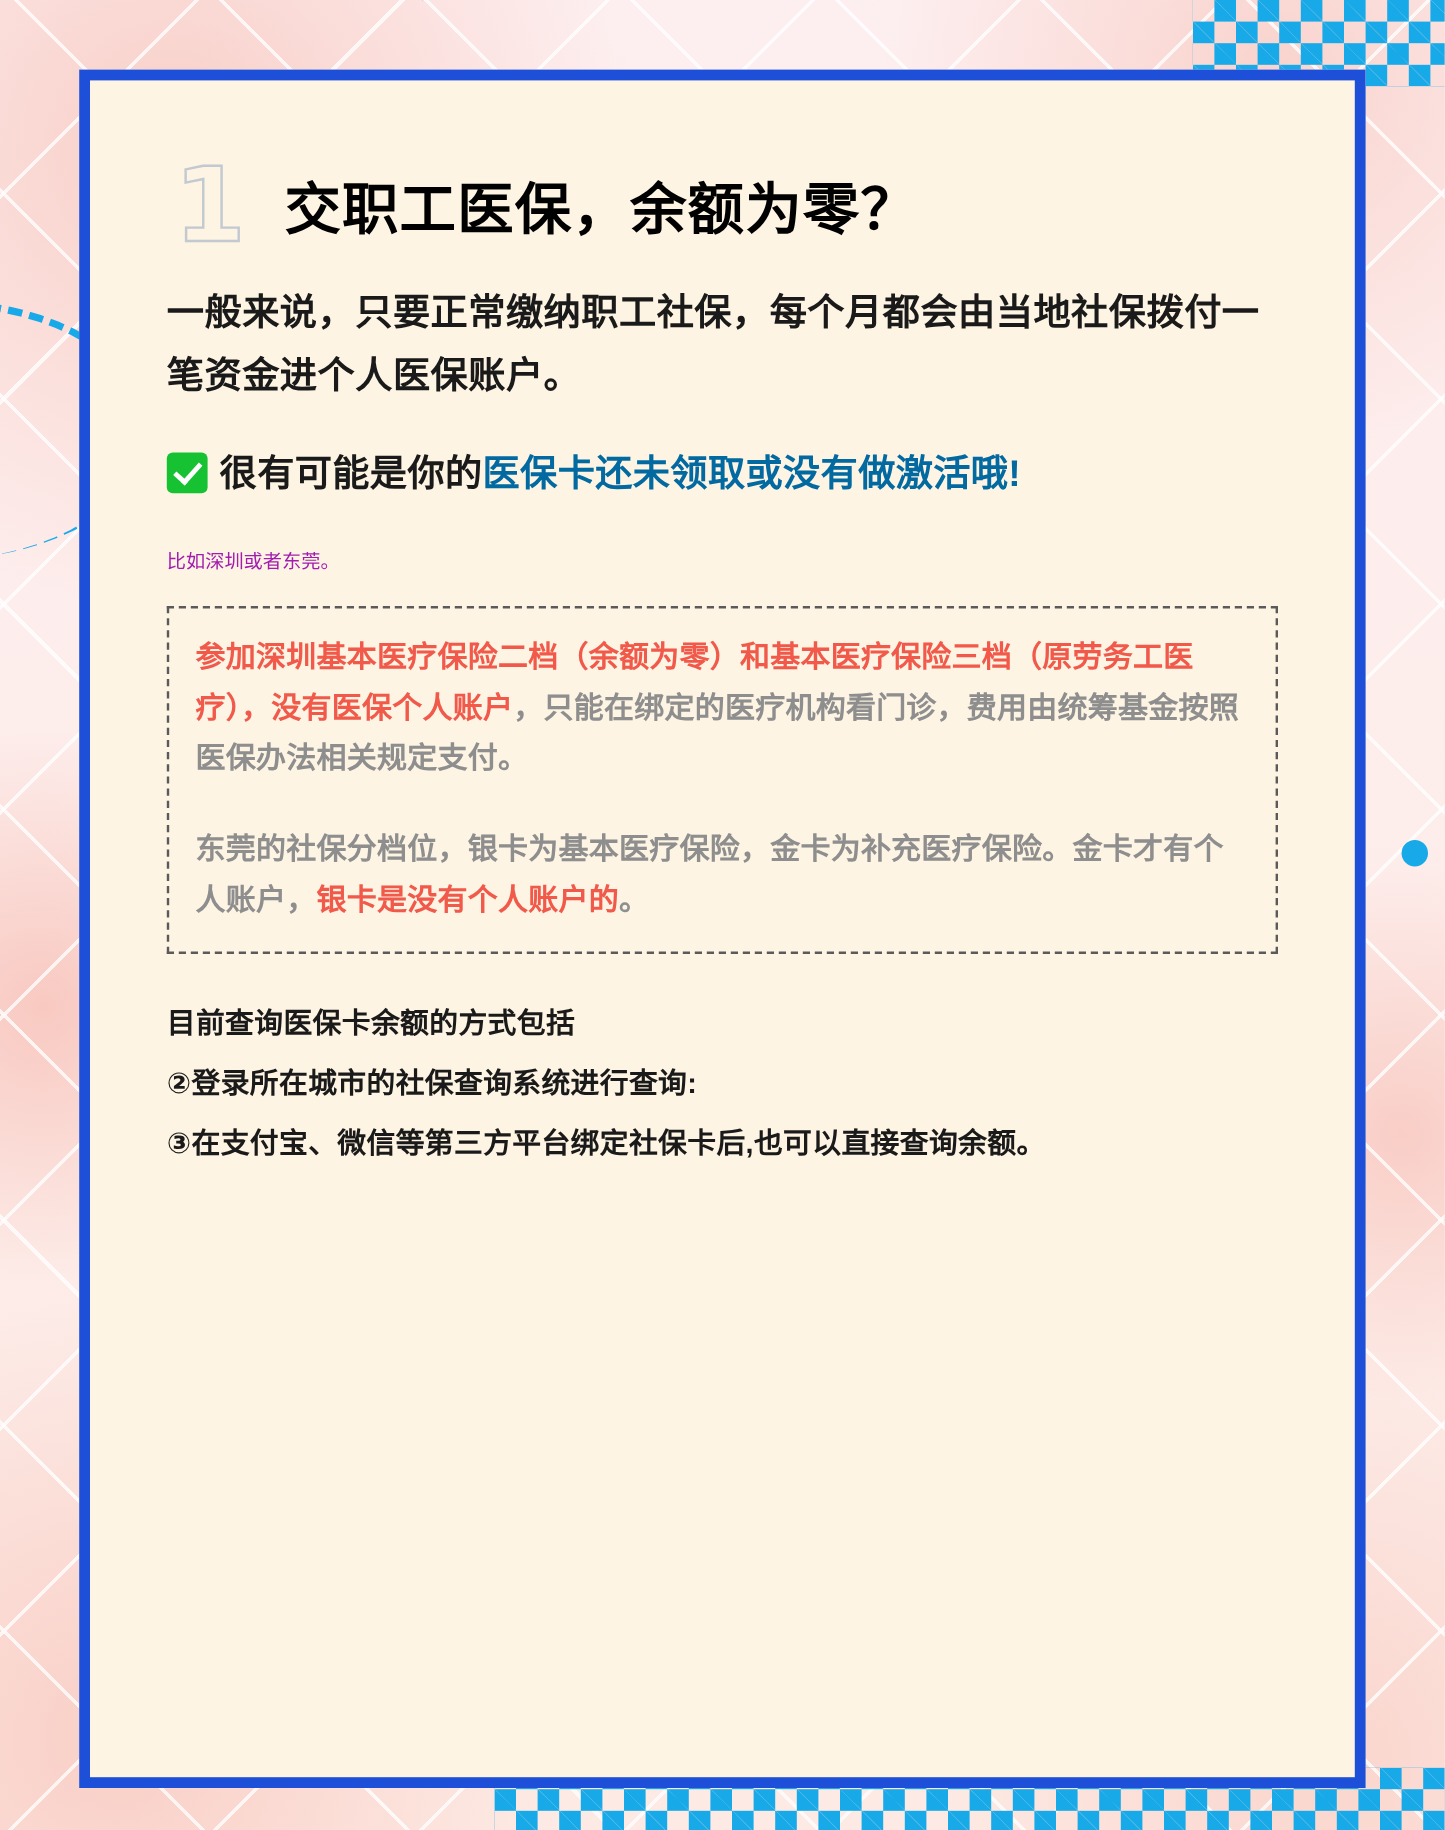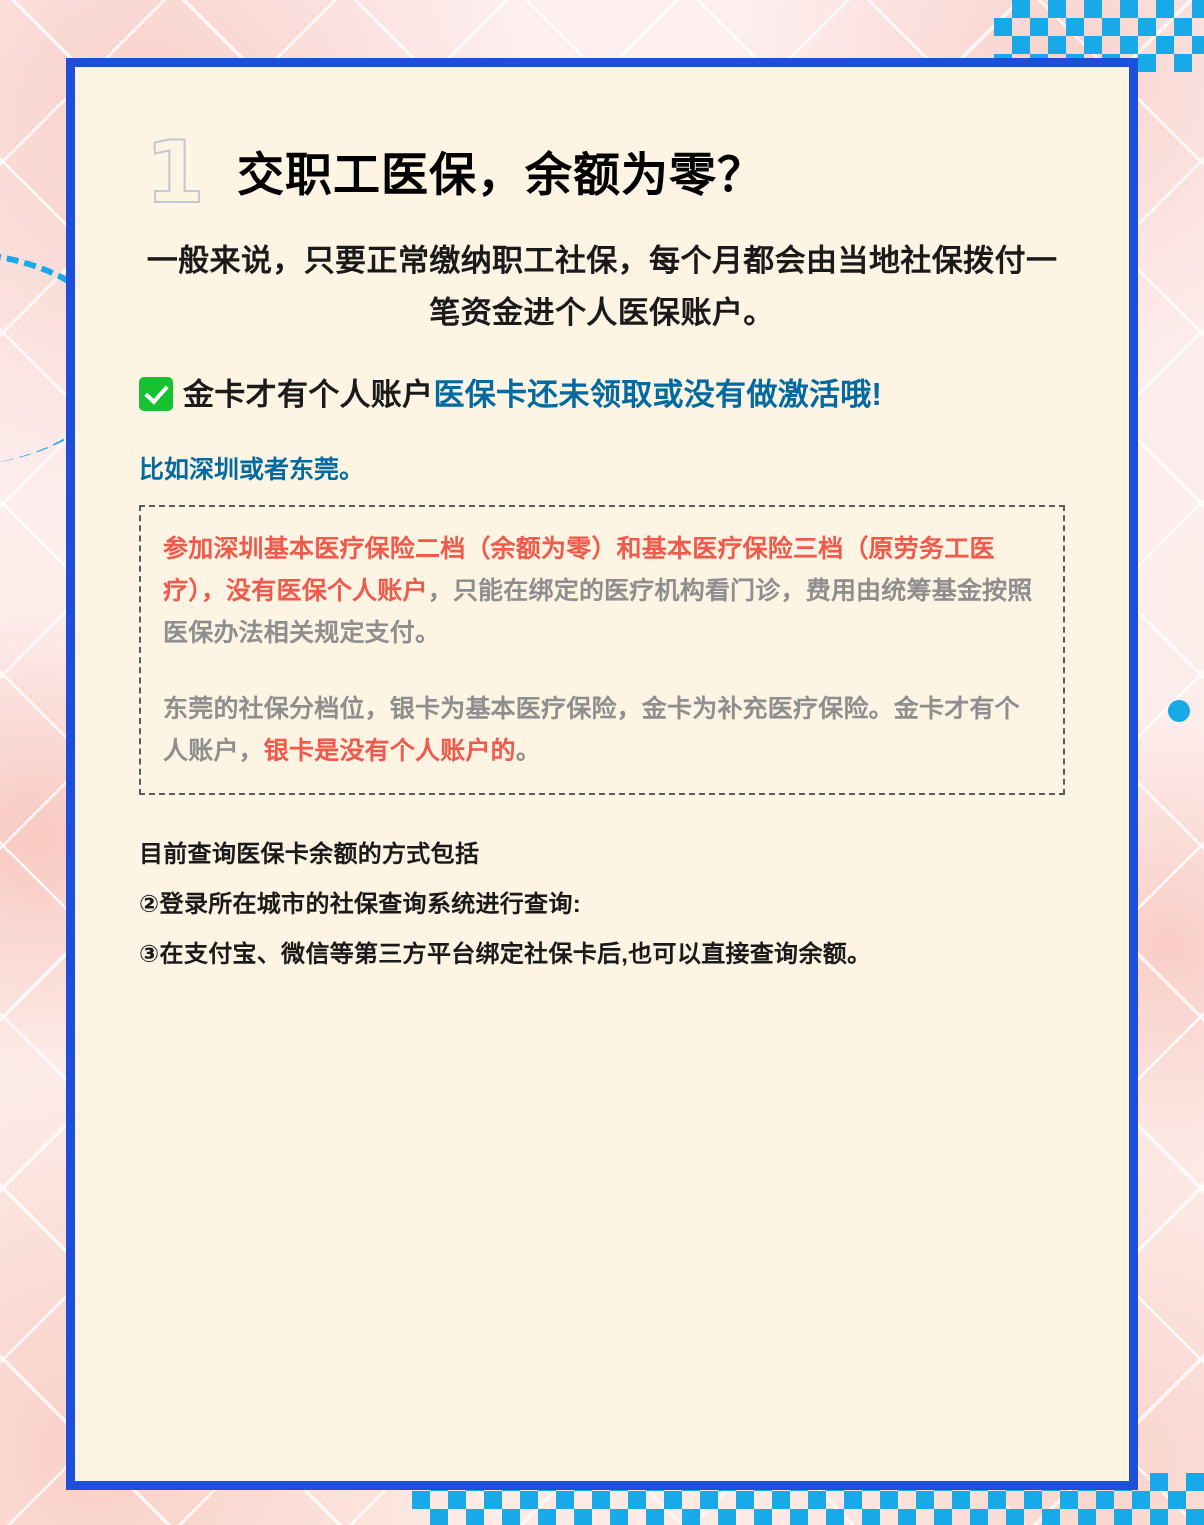--- a/index.html
+++ b/index.html
@@ -128,28 +128,27 @@
   }
 
   
   .para {
     font-size: 31px;
     line-height: 52px;
     color: #1a1a1a;
     font-weight: 600;
     margin: 26px 0 0 0;
     letter-spacing: .4px;
-    text-align: center;
   }
   .red { color: #0369a1; }
   .note-small {
-    font-size: 25px;
+    font-size: 16px;
     line-height: 36px;
-    color: #0369a1;
-    font-weight: 700;
+    color: #a21caf;
+    font-weight: 400;
     margin: 30px 0 14px 0;
   }
 
   .check-line {
     display: flex;
     align-items: flex-start;
     margin-top: 30px;
   }
   .check-icon {
     flex: 0 0 auto;
@@ -221,21 +220,21 @@
     <div id="heading-row">
       <div id="section-number">1</div>
       <div id="page-title">交职工医保，余额为零？</div>
     </div>
 
     <p class="para">一般来说，只要正常缴纳职工社保，每个月都会由当地社保拨付一笔资金进个人医保账户。</p>
 
     <div class="check-line">
       <span class="check-icon"></span>
       <span class="check-text">
-        <span>金卡才有个人账户</span><span class="red">医保卡还未领取或没有做激活哦!</span>
+        <span>很有可能是你的</span><span class="red">医保卡还未领取或没有做激活哦!</span>
       </span>
     </div>
 
 
     <p class="note-small">比如深圳或者东莞。</p>
 
     <div id="quote-box">
       <p class="quote-para">
         <span class="quote-red">参加深圳基本医疗保险二档（余额为零）和基本医疗保险三档（原劳务工医疗），没有医保个人账户</span><span>，只能在绑定的医疗机构看门诊，费用由统筹基金按照医保办法相关规定支付。</span>
       </p>

